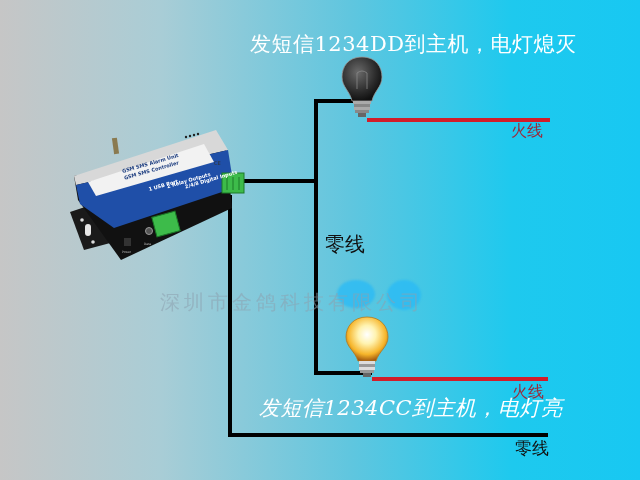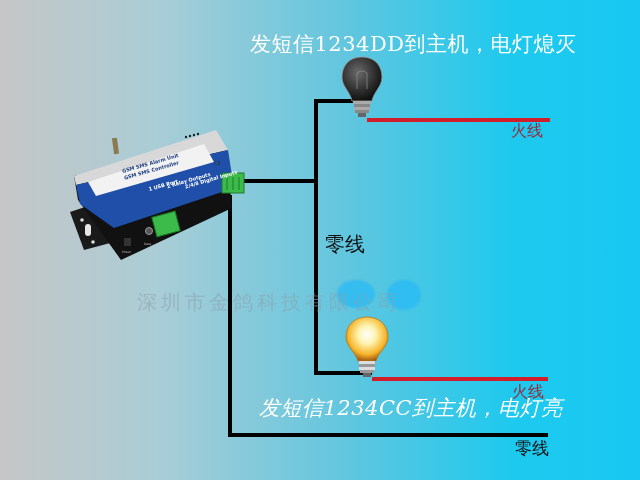--- a/index.html
+++ b/index.html
@@ -14,20 +14,21 @@
   .caption {
     position: absolute; color: #ffffff; font-size: 21px; letter-spacing: 0.5px;
     white-space: nowrap; font-family: "DejaVu Serif", "Liberation Serif", serif;
   }
   .label-dark { position: absolute; color: #111; font-size: 20px; white-space: nowrap; }
   .label-red { position: absolute; color: #9a2b3c; font-size: 16px; white-space: nowrap; }
   .label-black-sm { position: absolute; color: #111; font-size: 17px; white-space: nowrap; }
   .watermark {
     position: absolute; color: rgba(140,160,175,0.55); font-size: 20px; letter-spacing: 4px;
     white-space: nowrap;
+    margin-left: 23px;
   }
   .blob { position: absolute; border-radius: 50%; background: rgba(40,185,245,0.75); filter: blur(1px); }
   
   .device { position: absolute; left: 66px; top: 130px; width: 185px; height: 130px; }
 </style>
 </head>
 <body>
 
 <div class="caption" style="left:250px; top:10px;margin-top:20px;">发短信1234DD到主机，电灯熄灭</div>
 

